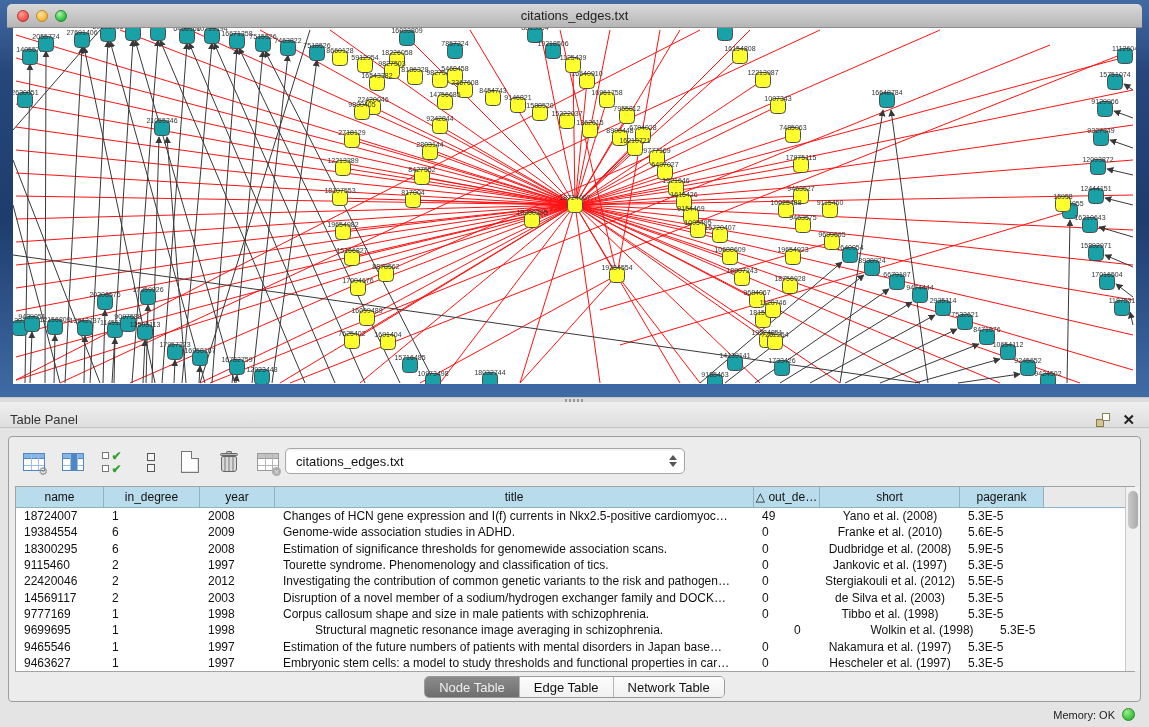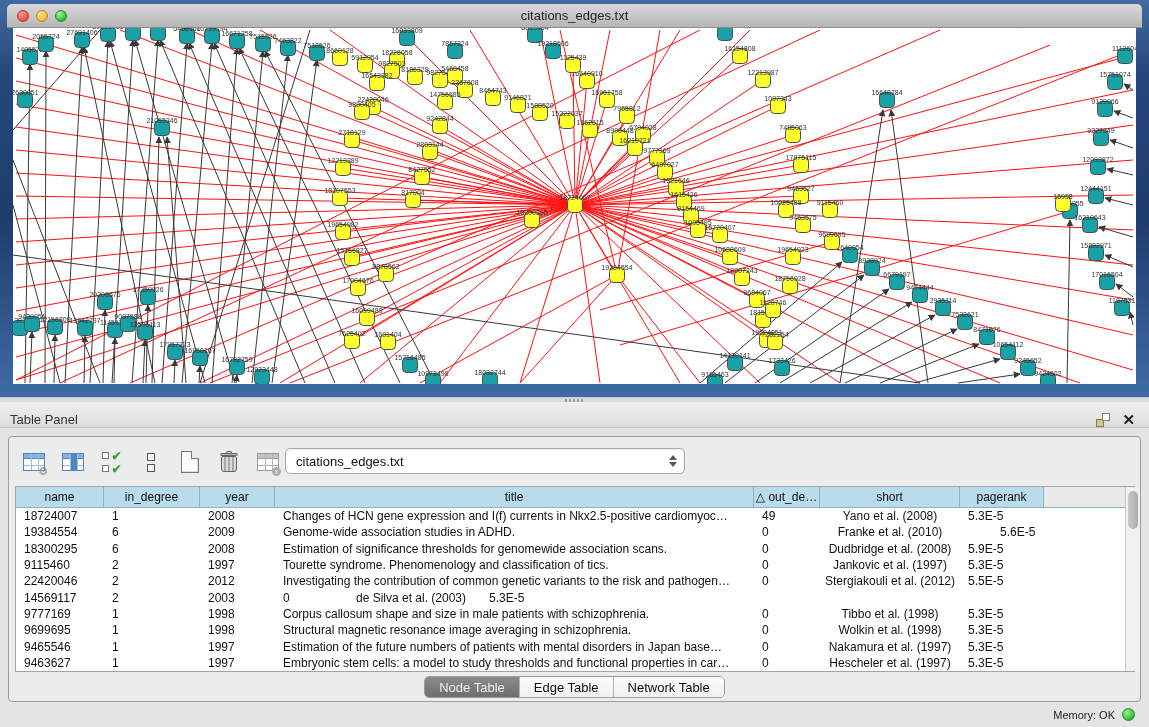--- a/index.html
+++ b/index.html
@@ -906,21 +906,21 @@
             <div class="td c-short" style="width: 140px;">Yano et al. (2008)</div>
             <div class="td" style="width: 84px;">5.3E-5</div>
           </div>
           <div class="trow">
             <div class="td" style="width: 88px;">19384554</div>
             <div class="td" style="width: 96px;">6</div>
             <div class="td" style="width: 75px;">2009</div>
             <div class="td" style="width: 479px;">Genome-wide association studies in ADHD.</div>
             <div class="td" style="width: 66px;">0</div>
             <div class="td c-short" style="width: 140px;">Franke et al. (2010)</div>
-            <div class="td" style="width: 84px; margin-left: 32px;">5.6E-5</div>
+            <div class="td" style="width: 84px;">5.6E-5</div>
           </div>
           <div class="trow">
             <div class="td" style="width: 88px;">18300295</div>
             <div class="td" style="width: 96px;">6</div>
             <div class="td" style="width: 75px;">2008</div>
             <div class="td" style="width: 479px;">Estimation of significance thresholds for genomewide association scans.</div>
             <div class="td" style="width: 66px;">0</div>
             <div class="td c-short" style="width: 140px;">Dudbridge et al. (2008)</div>
             <div class="td" style="width: 84px;">5.9E-5</div>
           </div>
@@ -939,38 +939,39 @@
             <div class="td" style="width: 75px;">2012</div>
             <div class="td" style="width: 479px;">Investigating the contribution of common genetic variants to the risk and pathogen…</div>
             <div class="td" style="width: 66px;">0</div>
             <div class="td c-short" style="width: 140px;">Stergiakouli et al. (2012)</div>
             <div class="td" style="width: 84px;">5.5E-5</div>
           </div>
           <div class="trow">
             <div class="td" style="width: 88px;">14569117</div>
             <div class="td" style="width: 96px;">2</div>
             <div class="td" style="width: 75px;">2003</div>
+            <div class="td" style="width: 479px;">Disruption of a novel member of a sodium/hydrogen exchanger family and DOCK…</div>
             <div class="td" style="width: 66px;">0</div>
             <div class="td c-short" style="width: 140px;">de Silva et al. (2003)</div>
             <div class="td" style="width: 84px;">5.3E-5</div>
           </div>
           <div class="trow">
             <div class="td" style="width: 88px;">9777169</div>
             <div class="td" style="width: 96px;">1</div>
             <div class="td" style="width: 75px;">1998</div>
             <div class="td" style="width: 479px;">Corpus callosum shape and size in male patients with schizophrenia.</div>
             <div class="td" style="width: 66px;">0</div>
             <div class="td c-short" style="width: 140px;">Tibbo et al. (1998)</div>
             <div class="td" style="width: 84px;">5.3E-5</div>
           </div>
           <div class="trow">
             <div class="td" style="width: 88px;">9699695</div>
             <div class="td" style="width: 96px;">1</div>
             <div class="td" style="width: 75px;">1998</div>
-            <div class="td" style="width: 479px;">Structural magnetic resonance image averaging in schizophrenia.</div>
+            <div class="td" style="width: 479px; margin-left: 32px;">Structural magnetic resonance image averaging in schizophrenia.</div>
             <div class="td" style="width: 66px;">0</div>
             <div class="td c-short" style="width: 140px;">Wolkin et al. (1998)</div>
             <div class="td" style="width: 84px;">5.3E-5</div>
           </div>
           <div class="trow">
             <div class="td" style="width: 88px;">9465546</div>
             <div class="td" style="width: 96px;">1</div>
             <div class="td" style="width: 75px;">1997</div>
             <div class="td" style="width: 479px;">Estimation of the future numbers of patients with mental disorders in Japan base…</div>
             <div class="td" style="width: 66px;">0</div>

